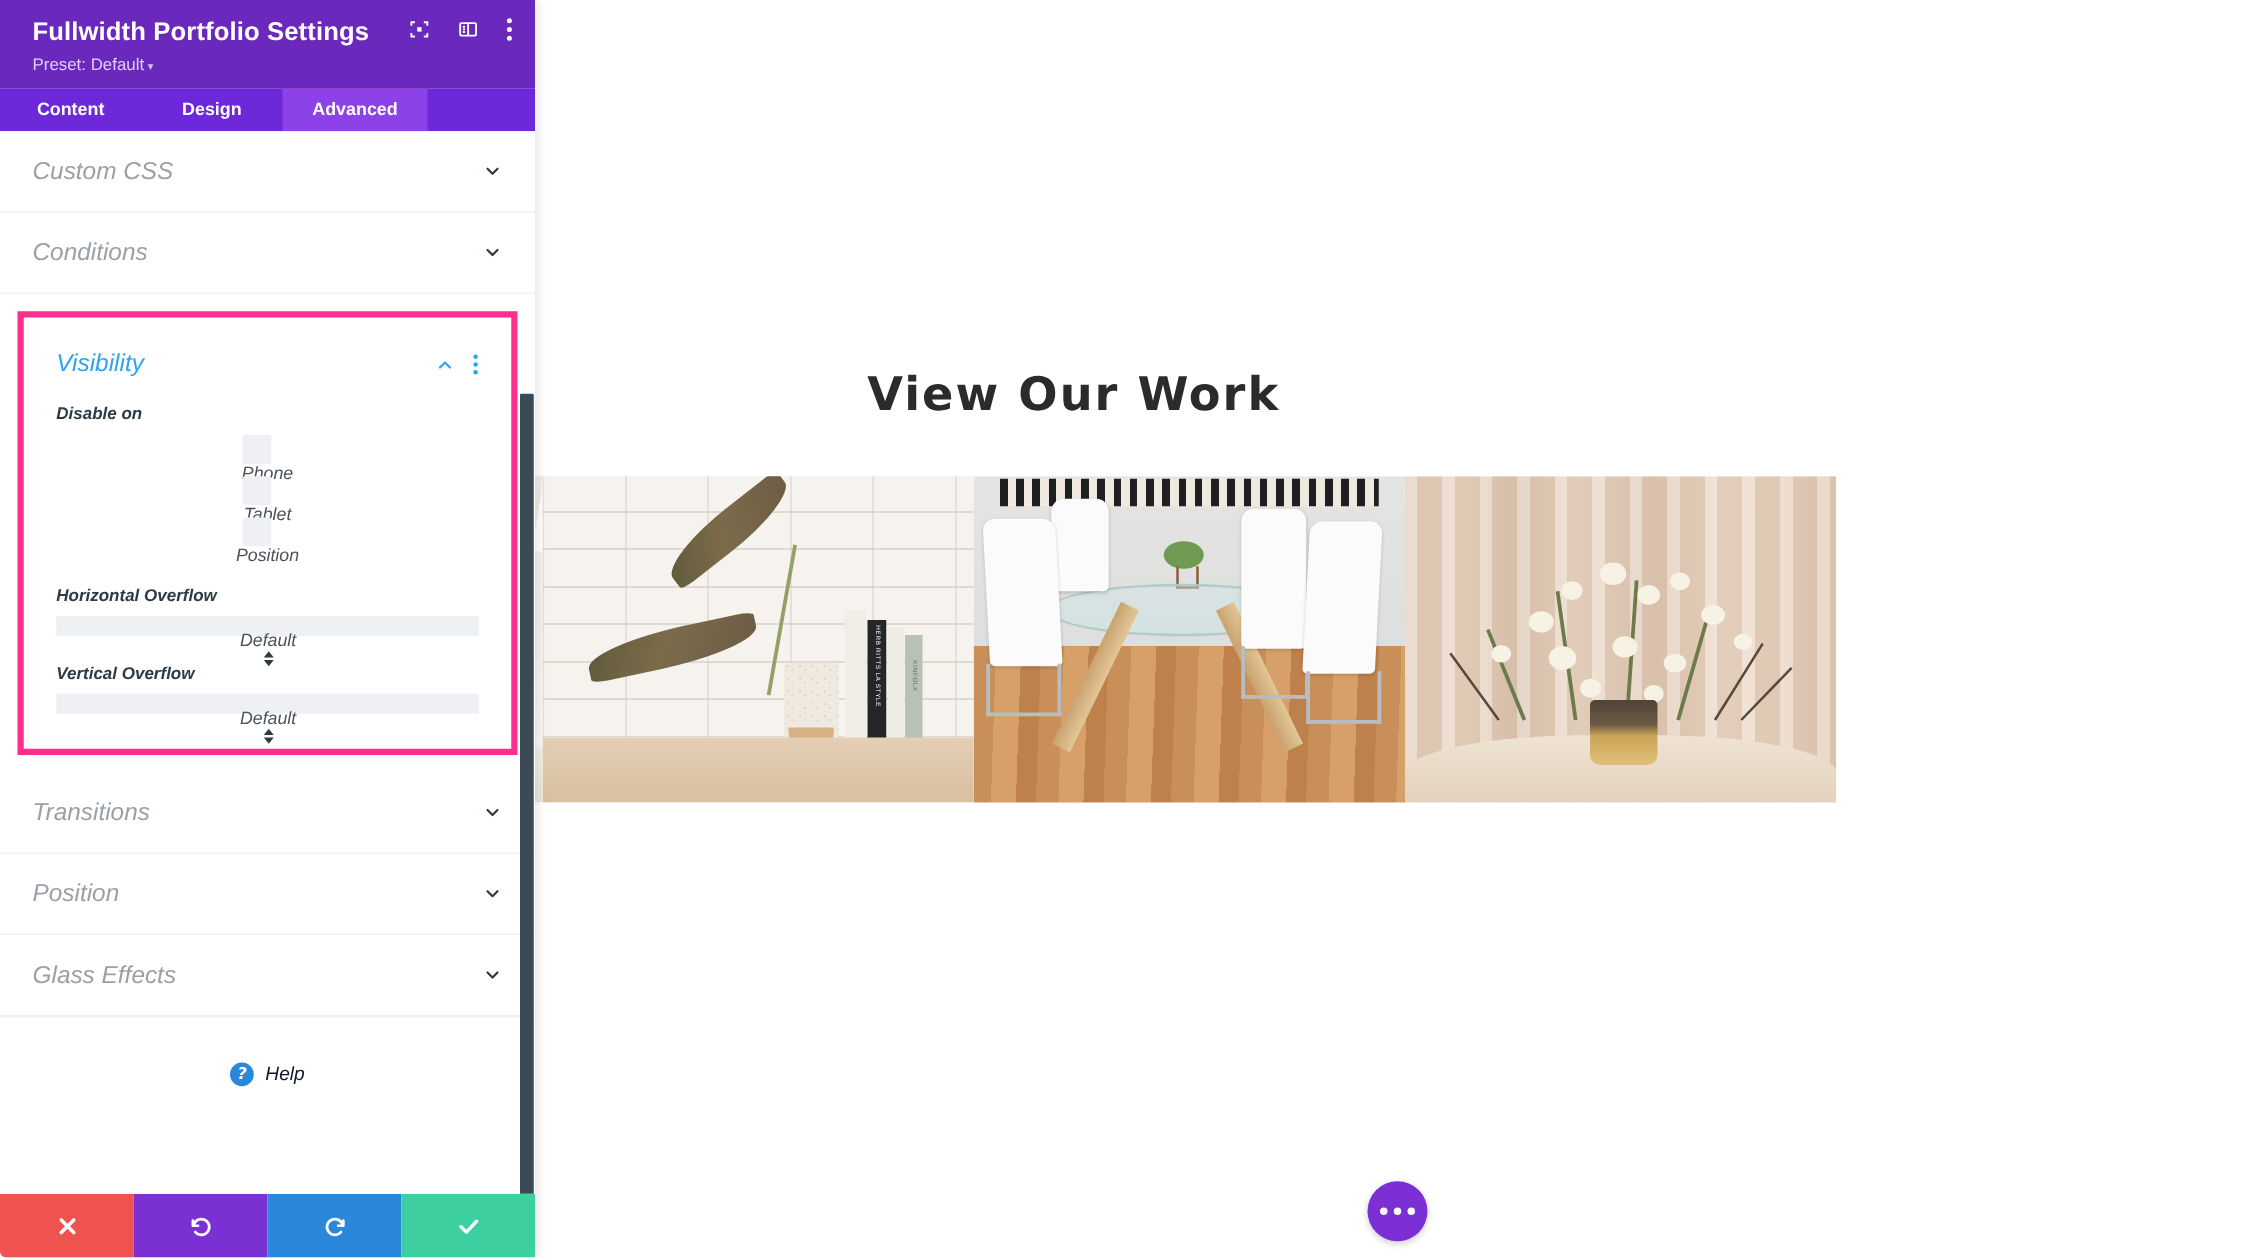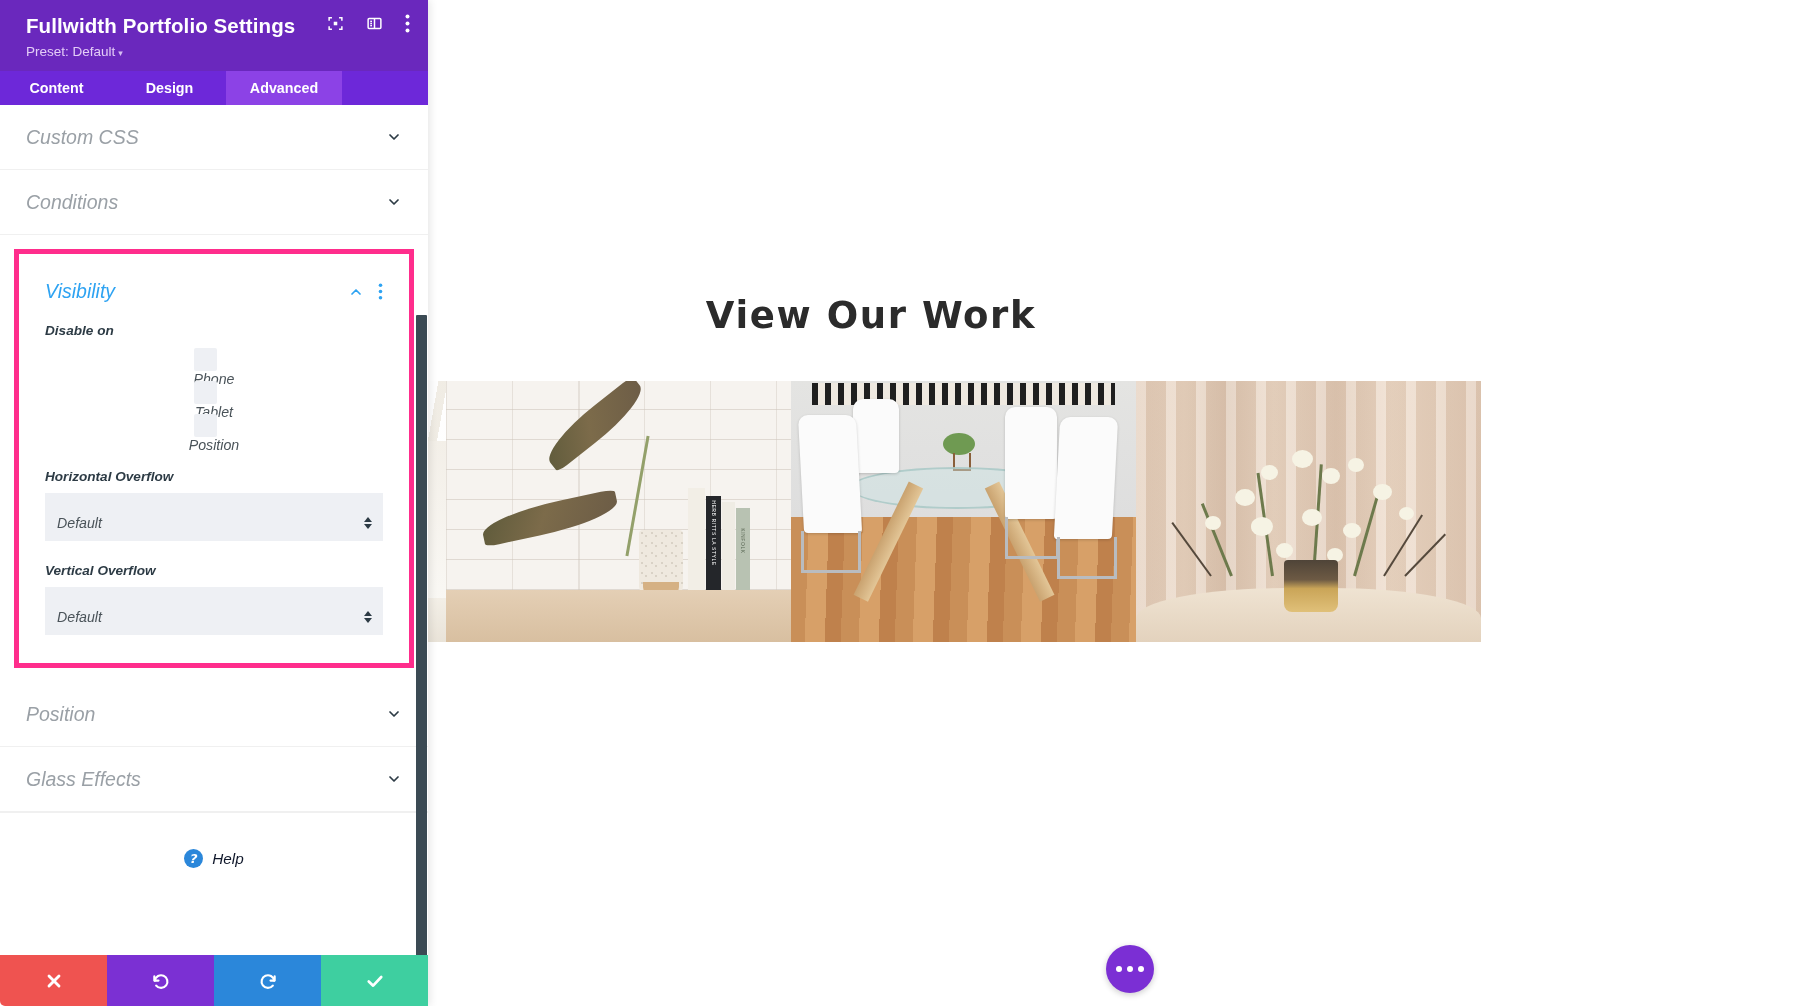--- a/index.html
+++ b/index.html
@@ -6,21 +6,21 @@
   html, body {
     width: 1800px; height: 1006px;
     overflow: hidden;
     font-family: "Liberation Sans", sans-serif;
     background: #ffffff;
   }
   #stage { position: relative; width: 1800px; height: 1006px; background: #fff; }
 
   
   #canvas {
-    position: absolute; left: 16px; top: 0; width: 1710px; height: 1006px;
+    position: absolute; left: 4px; top: 0; width: 1710px; height: 1006px;
     background: #ffffff;
   }
   #page-title {
     position: absolute; left: 0; right: 0; top: 294px;
     text-align: center;
     font-family: "DejaVu Sans", sans-serif;
     font-size: 37px; font-weight: 700; letter-spacing: 1.6px;
     color: #2b2b2b;
   }
   #portfolio-strip {
@@ -200,22 +200,22 @@
   #vis-title { font-size:19.5px; color:#2ea3f2; font-weight:400; }
   .vis-head-icons { display:flex; align-items:center; gap:14px; }
 
   .field-label { font-size:13.6px; font-weight:700; color:#2d3b45; margin-bottom:10px; }
   .check-row { display:flex; align-items:center; height:33px;flex-direction:column; }
   .check-box { width:23px; height:23px; background:#eef0f4; border-radius:2px;
                margin-right:17px; cursor:pointer; flex:0 0 auto; }
   .check-label { font-size:14.2px; color:#4a5359; }
 
   .dd-label { font-size:13.6px; font-weight:700; color:#2d3b45; margin:22px 0 9px 0; }
-  .dropdown { height:48px; background:#eef0f4; display:flex; align-items:center;
-              justify-content:space-between; padding:12px 11px 0 12px; cursor:pointer; }
+  .dropdown { height:16px; background:#eef0f4; display:flex; align-items:center;
+              justify-content:space-between; padding:12px 11px 0 12px; cursor:pointer;flex-direction:column; }
   .dd-value { font-size:14.2px; color:#4a5359; }
   .dd-arrows { display:flex; flex-direction:column; gap:2px; color:#2d3b45; }
   .dd-arrows span { display:block; width:0; height:0; border-left:4.5px solid transparent;
                     border-right:4.5px solid transparent; }
   .dd-arrows .up { border-bottom:5px solid #2d3b45; }
   .dd-arrows .dn { border-top:5px solid #2d3b45; }
 
   #help-row { height:92px; display:flex; align-items:center; justify-content:center; gap:9px;
               border-top:1px solid #f0f0f0; cursor:pointer; }
   #help-icon { width:19px; height:19px; border-radius:50%; background:#2b87da; color:#fff;
@@ -470,20 +470,28 @@
           <div class="dropdown">
             <span class="dd-value">Default</span>
             <span class="dd-arrows">
               <span class="up"></span>
                 <span class="dn"></span>
             </span>
           </div>
         </div>
       </div>
 
+      <div class="sect">
+        <span class="sect-title">Transitions</span>
+        <span class="chev">
+          <svg width="16" height="16" viewBox="0 0 24 24" fill="none" stroke="currentColor" stroke-width="2.6" stroke-linecap="round" stroke-linejoin="round">
+            <polyline points="6 9 12 15 18 9"></polyline>
+          </svg>
+        </span>
+      </div>
 
       <div class="sect">
         <span class="sect-title">Position</span>
         <span class="chev">
           <svg width="16" height="16" viewBox="0 0 24 24" fill="none" stroke="currentColor" stroke-width="2.6" stroke-linecap="round" stroke-linejoin="round">
             <polyline points="6 9 12 15 18 9"></polyline>
           </svg>
         </span>
       </div>
 

